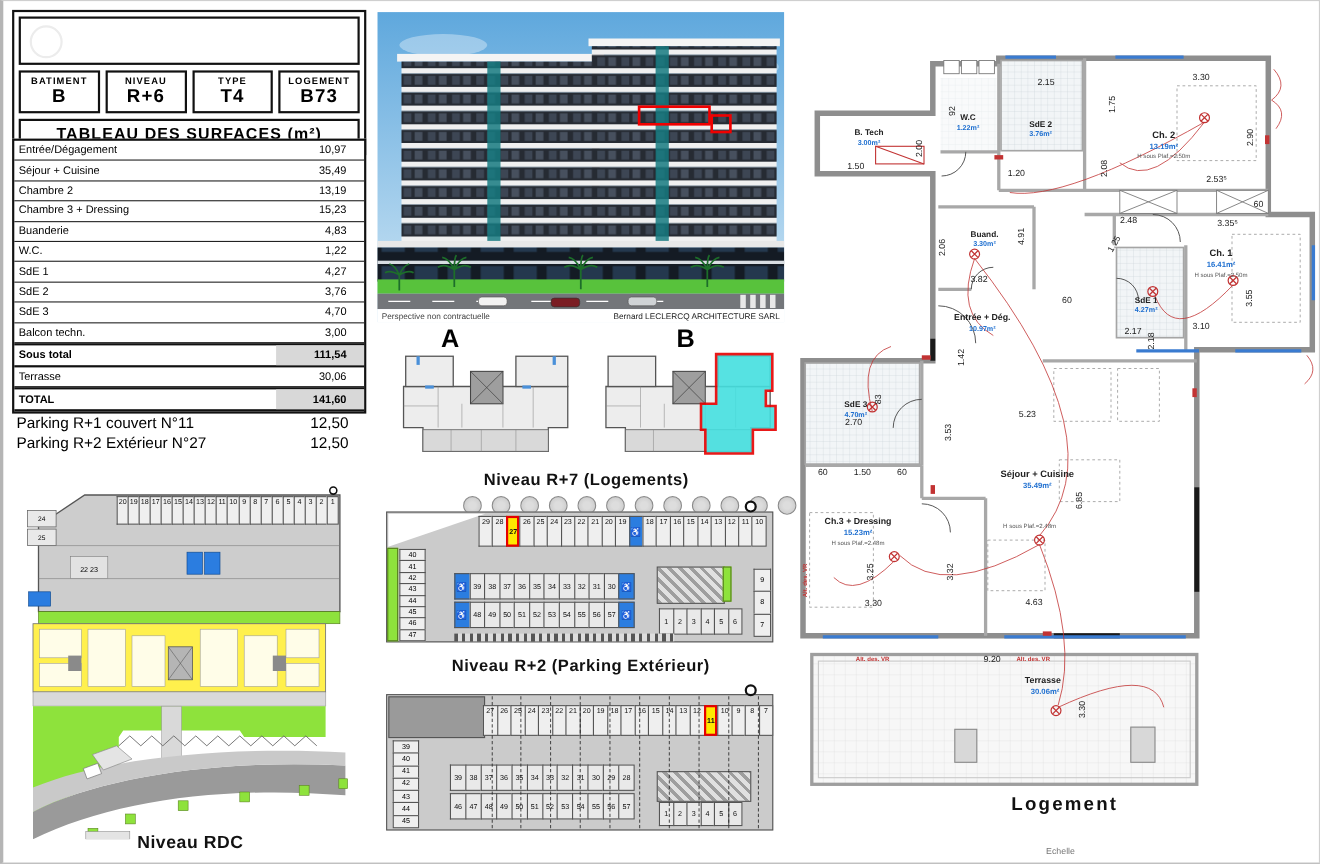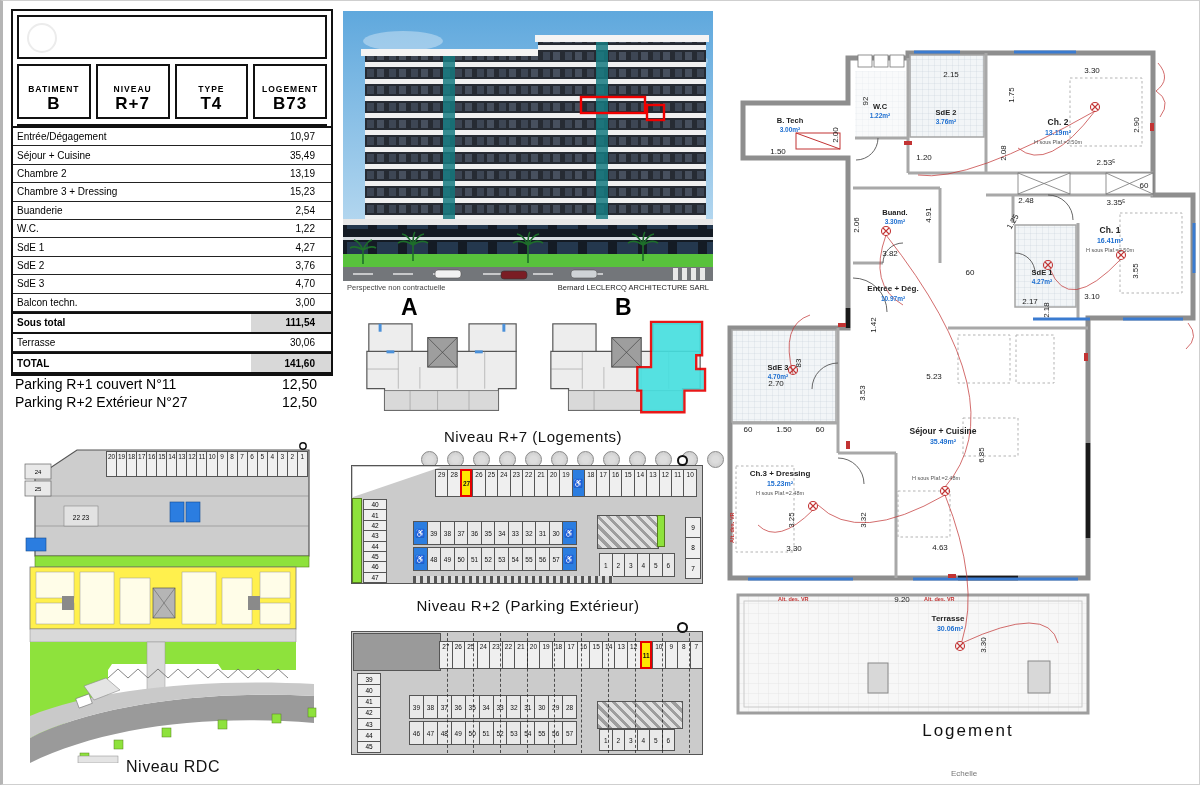--- a/index.html
+++ b/index.html
@@ -6,36 +6,36 @@
   #page{position:relative;width:1200px;height:785px;background:#fff;margin:0 auto;
         font-family:"Liberation Sans",sans-serif;overflow:hidden;
         border:1px solid #cfcfcf;border-left:3px solid #b5b5b5;box-sizing:border-box;}
   
   #hdr{position:absolute;left:8px;top:8px;width:322px;border:2px solid #111;padding:4px;box-sizing:border-box;background:#fff;}
   #titleBox{border:2px solid #111;height:40px;display:flex;align-items:center;justify-content:center;
             font-size:21px;font-weight:bold;letter-spacing:3px;position:relative;}
   .wm{position:absolute;width:26px;height:26px;border:2px solid #ececec;border-radius:50%;left:8px;top:6px;}
   #fields{display:flex;gap:5px;margin-top:5px;}
   .fbox{flex:1;border:2px solid #111;text-align:center;padding:2px 0 3px;}
-  .flabel{font-size:8.5px;font-weight:bold;letter-spacing:1px;margin-top:16px;}
+  .flabel{font-size:8.5px;font-weight:bold;letter-spacing:1px;}
   .fvalue{font-size:17px;font-weight:bold;letter-spacing:1px;}
   #surfTitle{border:2px solid #111;margin-top:5px;height:23px;display:flex;align-items:center;justify-content:center;
              font-size:14.5px;font-weight:bold;letter-spacing:1px;}
   #surfMain{position:absolute;left:8px;top:125px;width:322px;border:2px solid #111;box-sizing:border-box;background:#fff;}
   #surfExtra{position:absolute;left:8px;top:374px;width:322px;}
   .srow{display:flex;justify-content:space-between;align-items:center;height:17.4px;
         border-bottom:1px solid #222;font-size:10px;}
   .srow:last-child{border-bottom:none;}
   .sl{padding-left:4px;white-space:nowrap;}
   .sv{padding-right:16px;}
   .srow.subtotal,.srow.total{font-weight:bold;border-top:2px solid #111;border-bottom:2px solid #111;height:18px;}
   .srow.subtotal .sv,.srow.total .sv{background:#d8d8d8;width:64px;text-align:right;align-self:stretch;display:flex;align-items:center;justify-content:flex-end;}
   .srow.parking{border:none;height:18px;font-size:14px;}
   
-  .cap{position:absolute;font-weight:normal;color:#111;text-align:center;letter-spacing:.5px;}
+  .cap{position:absolute;font-weight:bold;color:#111;text-align:center;letter-spacing:.5px;}
   
   #persp{position:absolute;left:340px;top:10px;width:370px;height:282px;}
   .abLabel{position:absolute;font-size:23px;font-weight:bold;}
   
   .pk{position:absolute;background:transparent;}
   .pk .bg{position:absolute;background:#cbcbcb;border:1.5px solid #555;box-sizing:border-box;}
   .stallRow{position:absolute;display:flex;}
   .stallRow .cell{border-left:1px solid #555;border-top:1px solid #555;border-bottom:1px solid #555;
       font-size:6.5px;display:flex;justify-content:center;align-items:flex-start;padding-top:1px;
       color:#111;background:#efefef;box-sizing:border-box;}
@@ -67,21 +67,21 @@
     <div id="titleBox">
       <span class="wm"></span>
     </div>
     <div id="fields">
       <div class="fbox">
         <div class="flabel">BATIMENT</div>
         <div class="fvalue">B</div>
       </div>
       <div class="fbox">
         <div class="flabel">NIVEAU</div>
-        <div class="fvalue">R+7</div>
+        <div class="fvalue">R+6</div>
       </div>
       <div class="fbox">
         <div class="flabel">TYPE</div>
         <div class="fvalue">T4</div>
       </div>
       <div class="fbox">
         <div class="flabel">LOGEMENT</div>
         <div class="fvalue">B73</div>
       </div>
     </div>
@@ -99,21 +99,21 @@
       <div class="srow plain">
         <span class="sl">Chambre 2</span>
         <span class="sv">13,19</span>
       </div>
       <div class="srow plain">
         <span class="sl">Chambre 3 + Dressing</span>
         <span class="sv">15,23</span>
       </div>
       <div class="srow plain">
         <span class="sl">Buanderie</span>
-        <span class="sv">2,54</span>
+        <span class="sv">4,83</span>
       </div>
       <div class="srow plain">
         <span class="sl">W.C.</span>
         <span class="sv">1,22</span>
       </div>
       <div class="srow plain">
         <span class="sl">SdE 1</span>
         <span class="sv">4,27</span>
       </div>
       <div class="srow plain">

